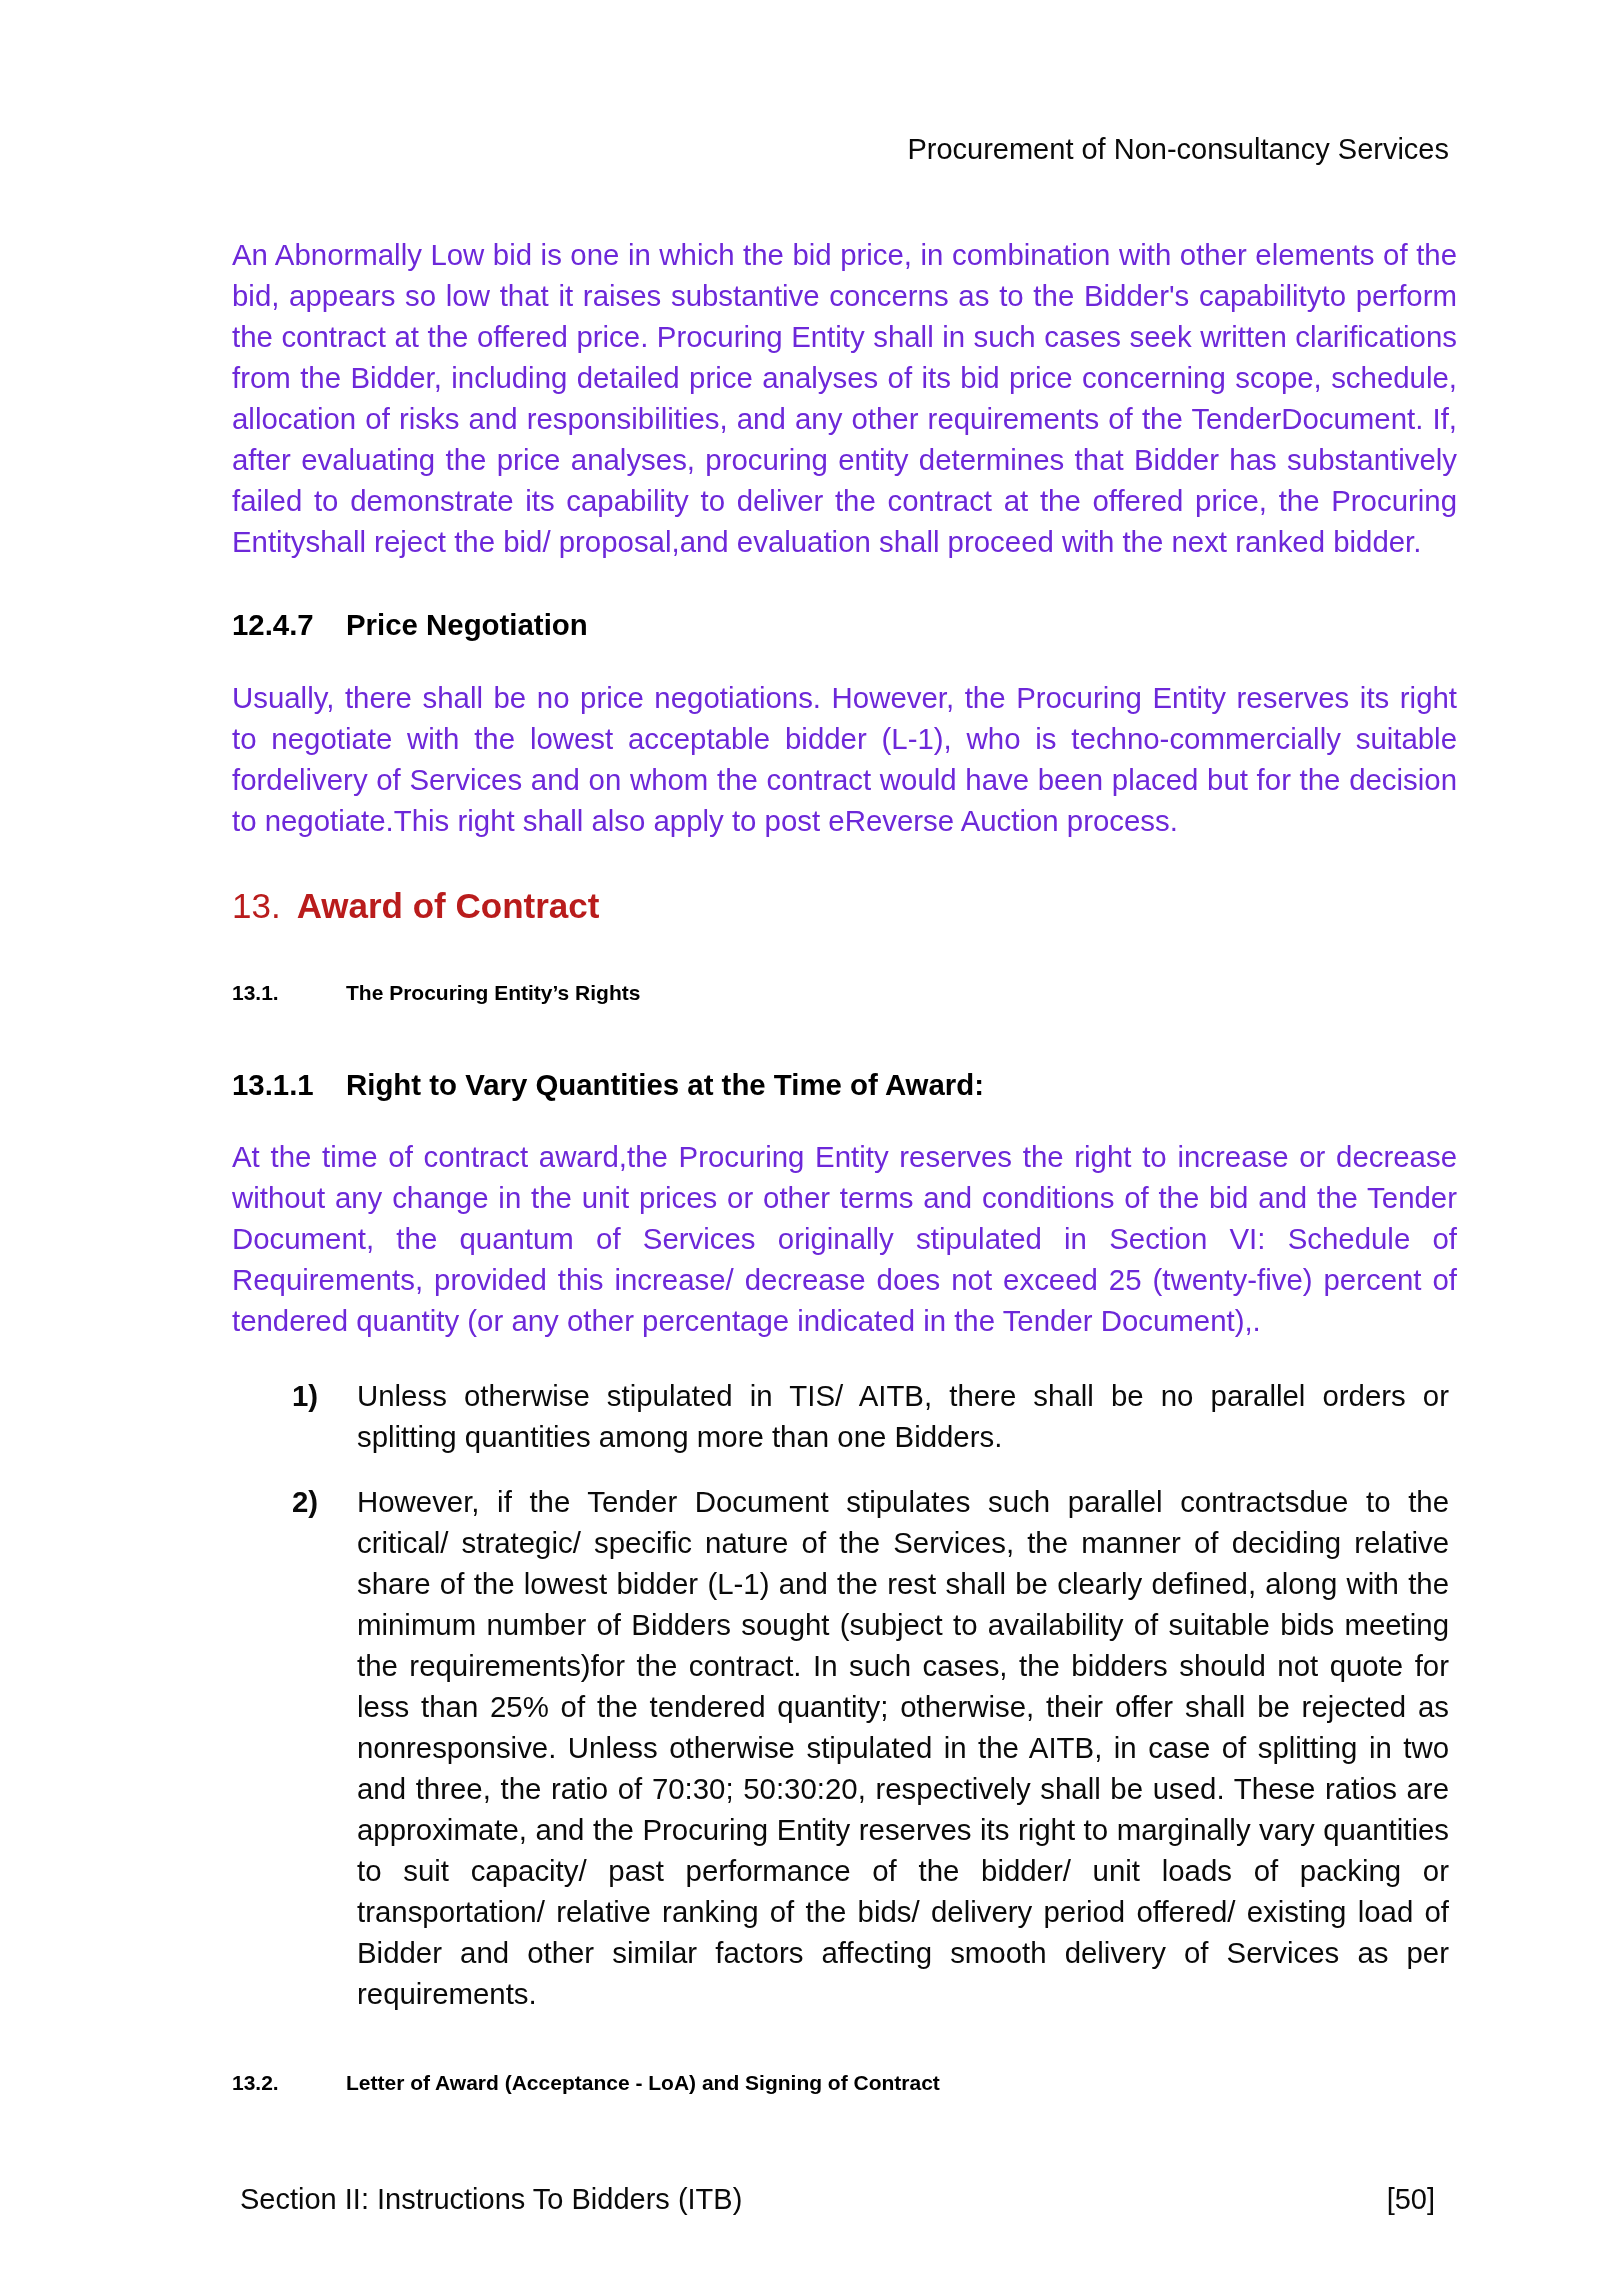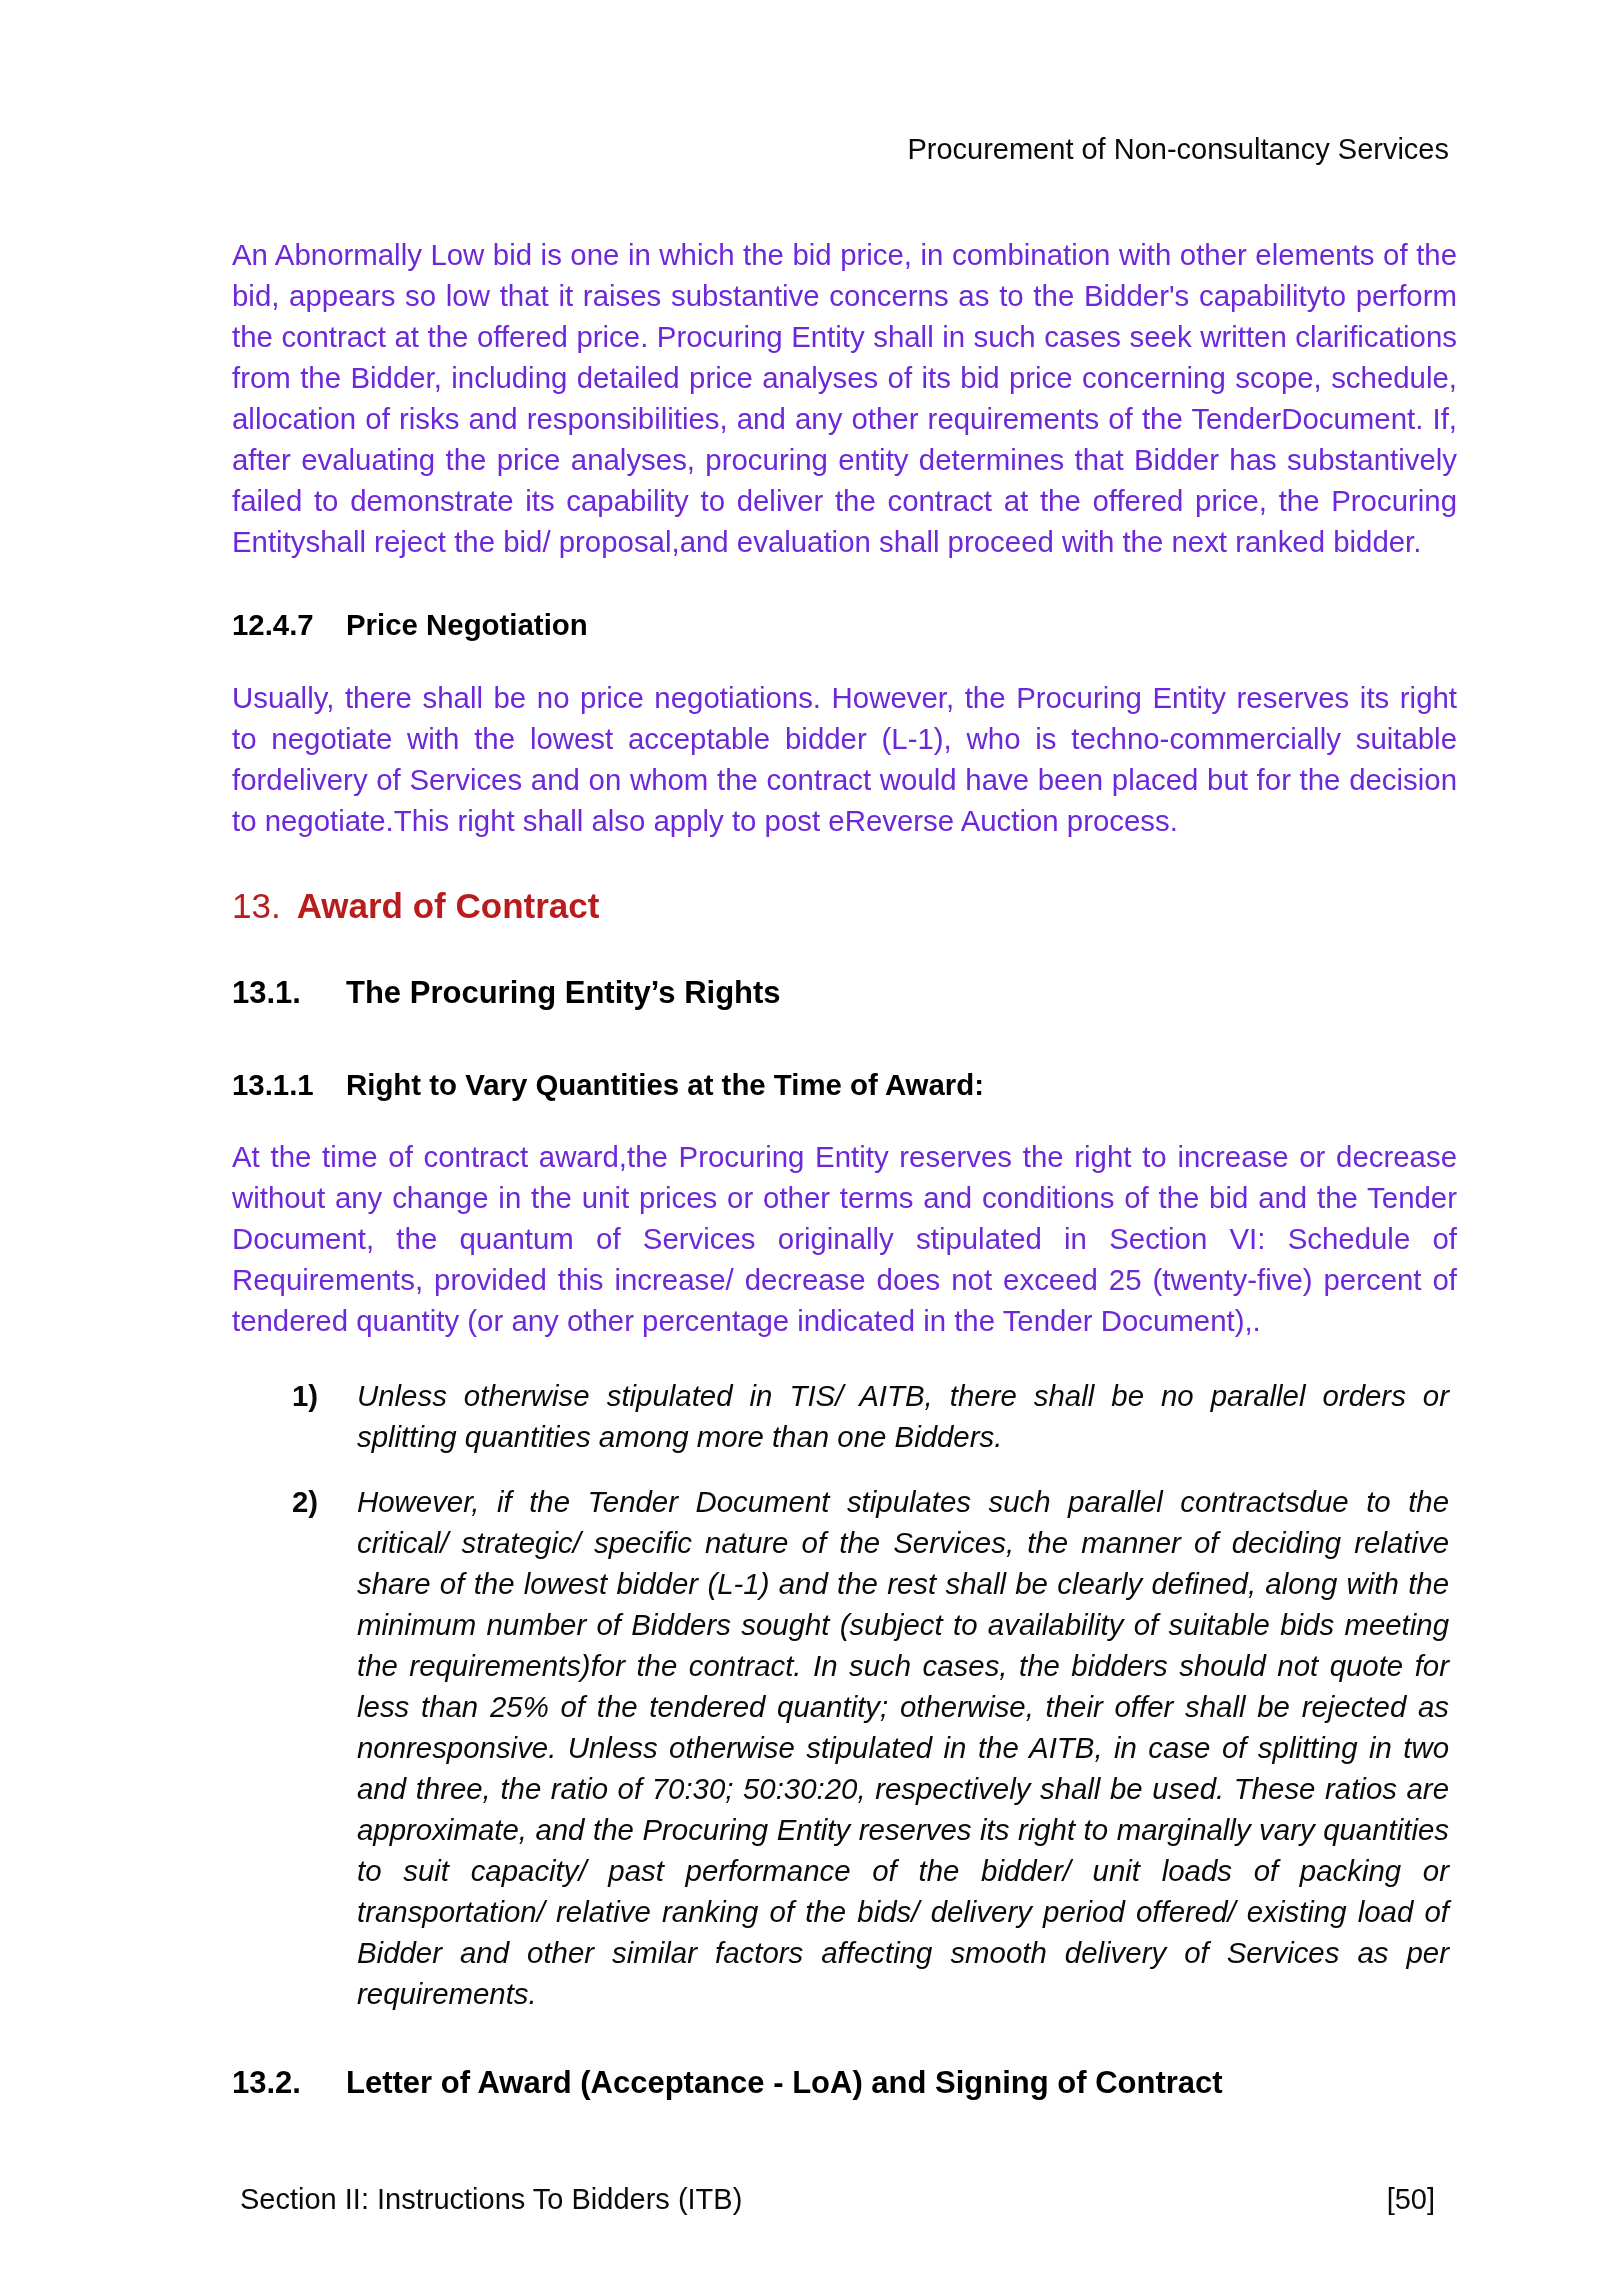--- a/index.html
+++ b/index.html
@@ -30,21 +30,21 @@
     color: #6d28d9;
   }
   .h-sub {
     font-size: 29.4px;
     font-weight: 700;
     line-height: 41px;
     margin: 34px 0 23.6px 0;
     color: #000000;
   }
   .h-mid {
-    font-size: 31px;
+    font-size: 21px;
     font-weight: 700;
     line-height: 43px;
     margin: 31px 0 23.6px 0;
     color: #000000;
   }
   .h-main {
     font-size: 35px;
     line-height: 52px;
     margin: 39px 0 26px 0;
     color: #b91c1c;
@@ -62,21 +62,20 @@
     line-height: 41px;
     color: #0a0a0a;
   }
   .list-marker {
     flex: 0 0 49px;
     font-weight: 700;
   }
   .list-text {
     flex: 1;
     text-align: justify;
-    font-style: italic;
   }
   .footer {
     position: absolute;
     left: 200px;
     right: 196px;
     bottom: 85px;
     display: flex;
     justify-content: space-between;
     font-size: 29px;
     line-height: 38px;

